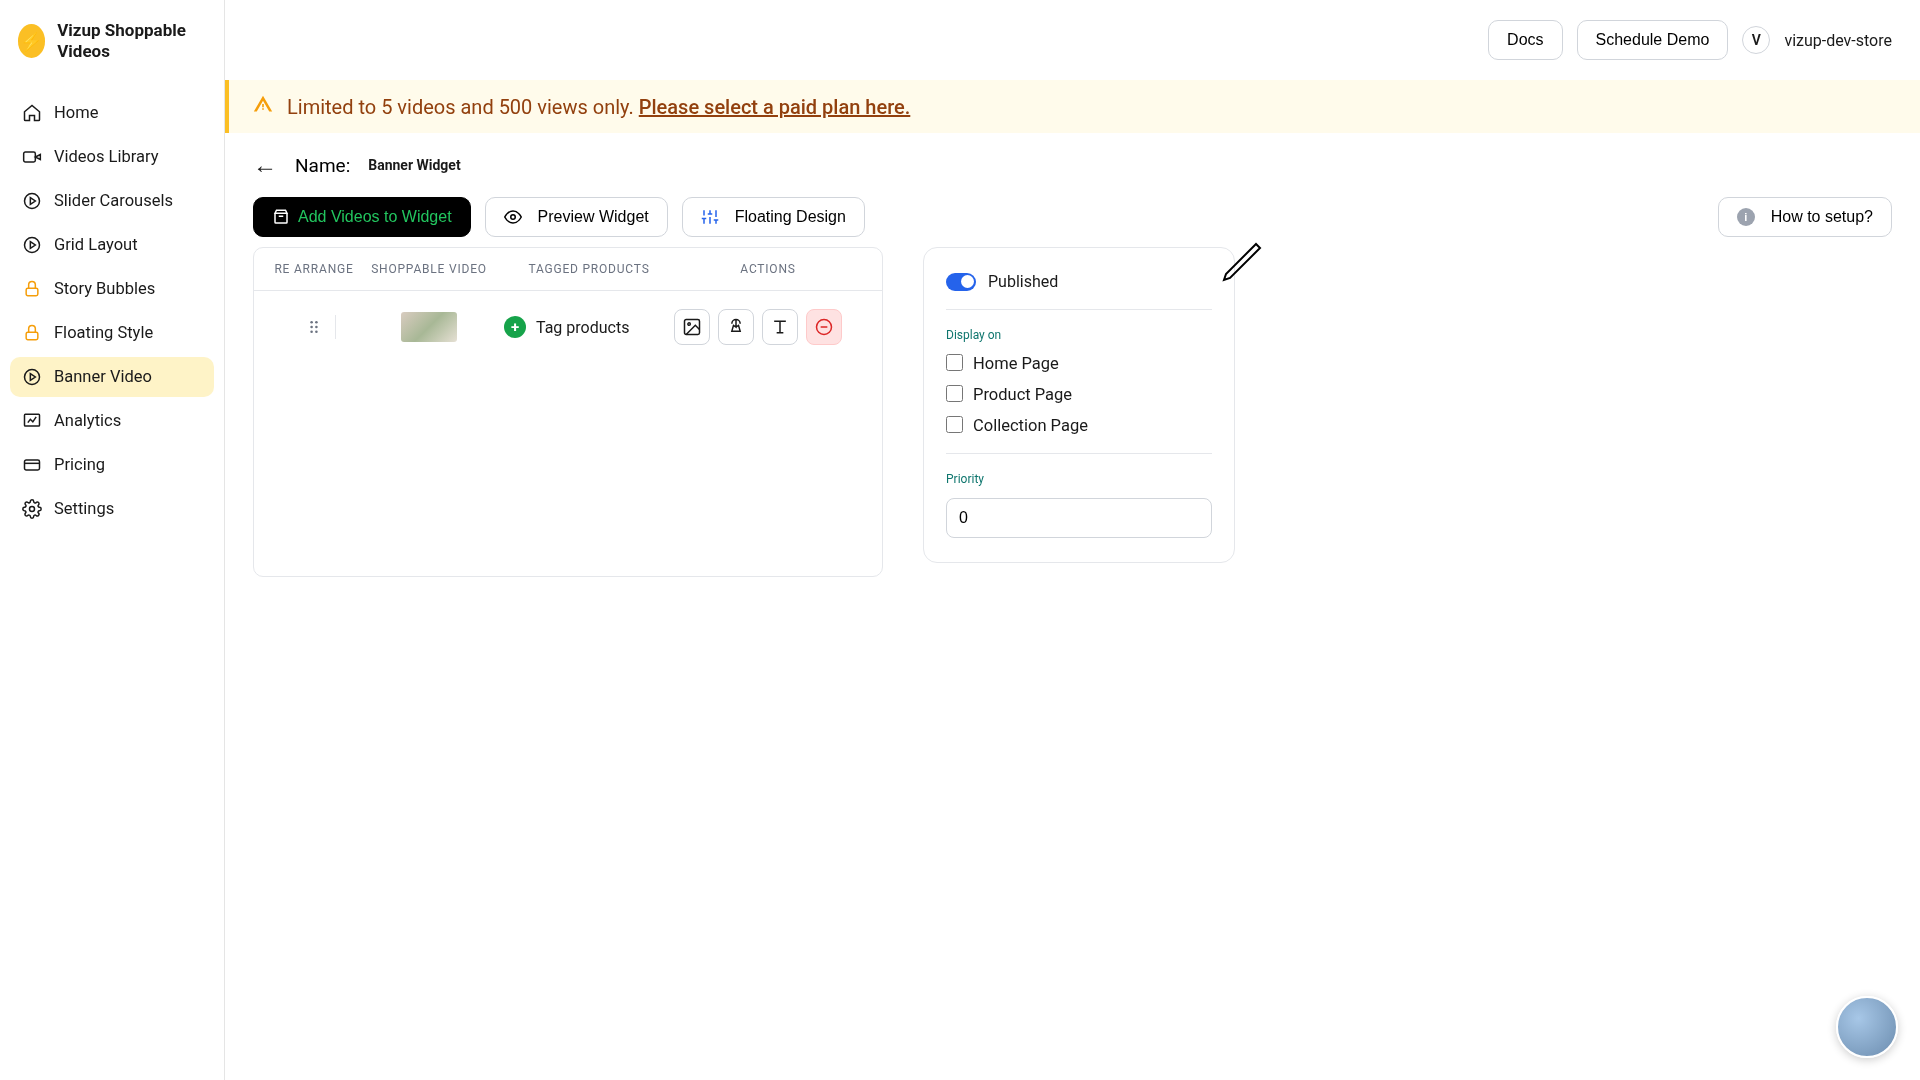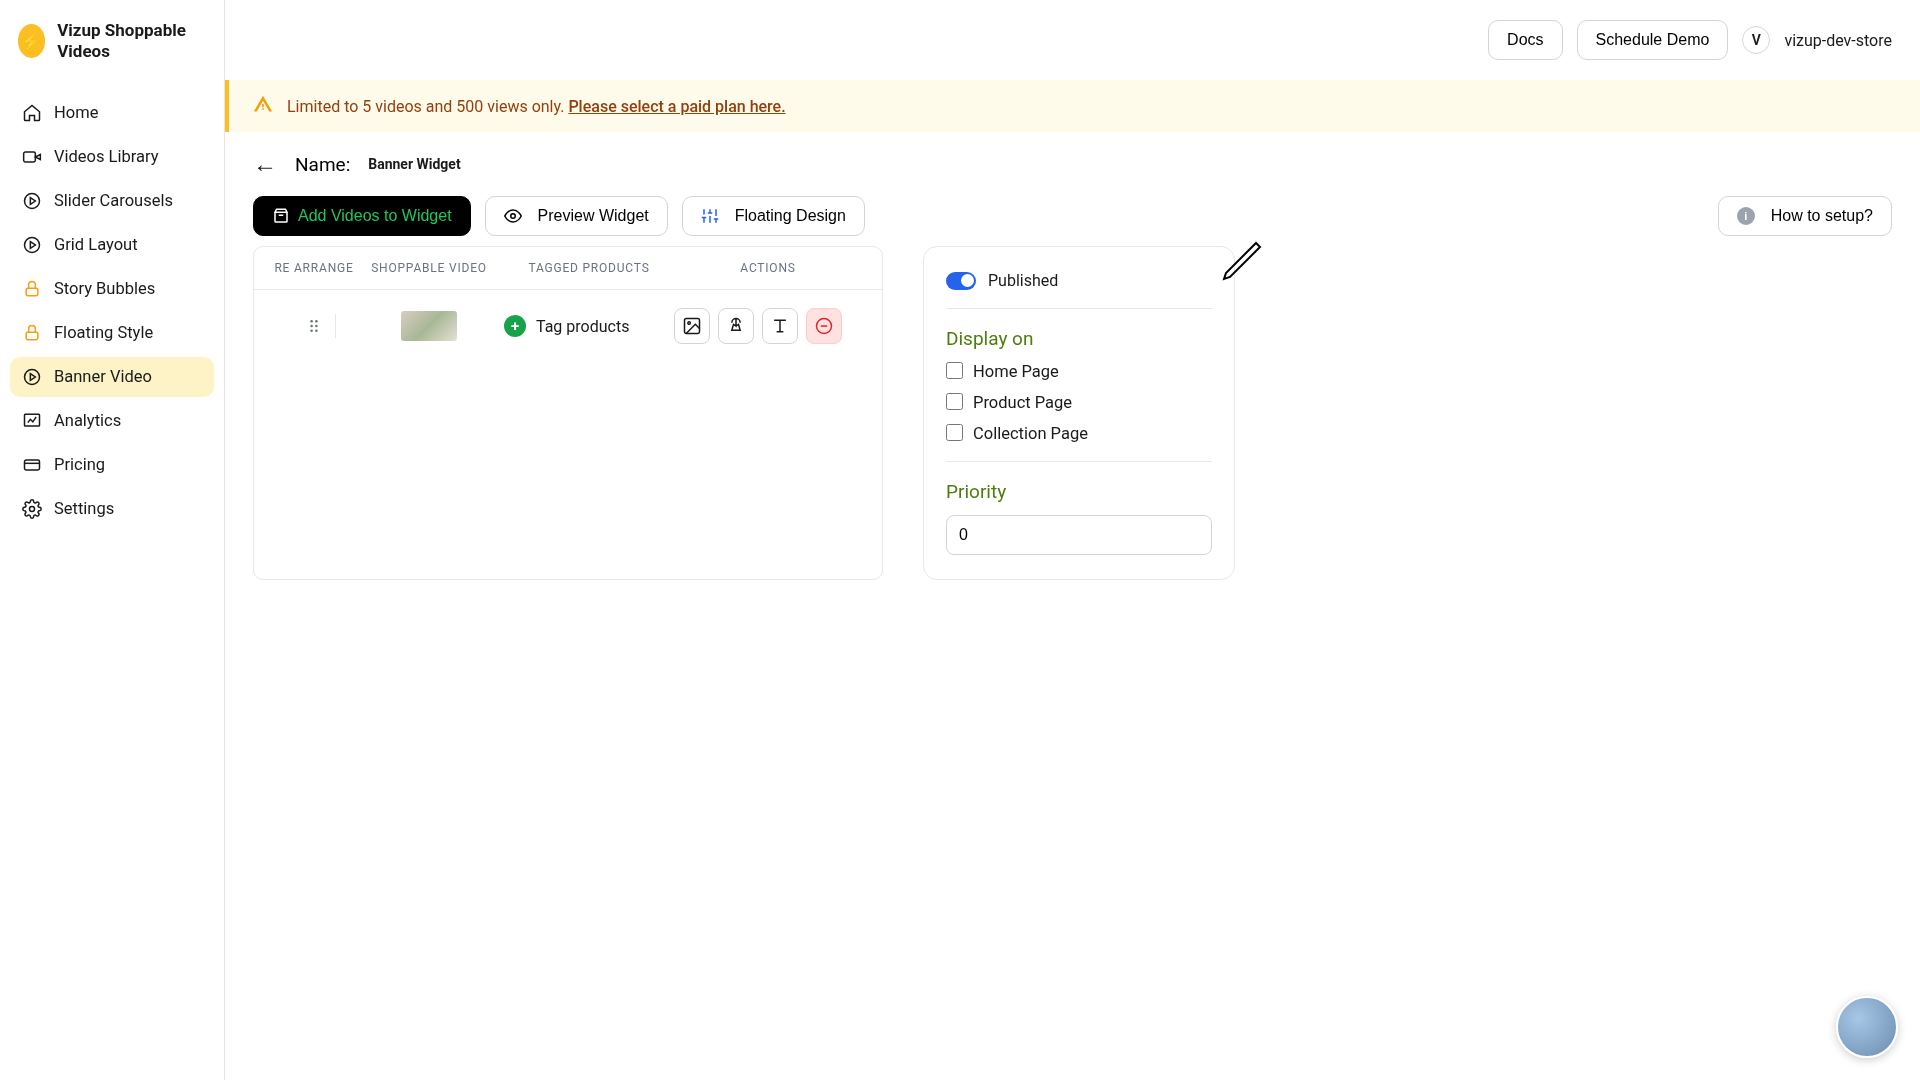--- a/index.html
+++ b/index.html
@@ -14,21 +14,21 @@
 .nav-item.active { background: #fef3c7; }
 .nav-item svg, .nav-item .nav-icon { width: 20px; height: 20px; flex-shrink: 0; }
 .nav-icon { display: inline-flex; align-items: center; justify-content: center; }
 .main { flex: 1; display: flex; flex-direction: column; }
 .topbar { display: flex; justify-content: flex-end; align-items: center; padding: 20px 28px 0; gap: 14px; }
 .btn { padding: 10px 18px; border: 1px solid #d1d5db; background: #fff; border-radius: 10px; font-size: 16px; cursor: pointer; font-weight: 500; }
 .btn-dark { background: #000; color: #22c55e; border-color: #000; display: inline-flex; align-items: center; gap: 8px; }
 .btn-inline { display: inline-flex; align-items: center; gap: 16px; }
 .avatar-letter { width: 28px; height: 28px; border: 1px solid #d1d5db; border-radius: 50%; display: flex; align-items: center; justify-content: center; font-weight: 600; font-size: 14px; }
 .acct-name { font-size: 16px; }
-.banner { margin: 20px 0 0 0; background: #fffbeb; border-left: 4px solid #fbbf24; padding: 14px 24px; display: flex; align-items: center; gap: 14px; font-size: 16px; }
+.banner { margin: 20px 0 0 0; background: #fffbeb; border-left: 4px solid #fbbf24; padding: 14px 24px; display: flex; align-items: center; gap: 14px; font-size: 20px; }
 .banner-warn { color: #f59e0b; }
 .banner-text { color: #92400e; }
 .banner-link { text-decoration: underline; color: #92400e; cursor: pointer; font-weight: 500; }
 .header-row { display: flex; align-items: center; gap: 18px; padding: 18px 28px 10px; }
 .back-arrow { font-size: 24px; cursor: pointer; }
 .name-label { font-size: 19px; color: #000; }
 .name-value { font-size: 14px; font-weight: 700; }
 .toolbar { display: flex; align-items: center; padding: 8px 28px 10px; gap: 14px; }
 .toolbar .spacer { flex: 1; }
 .content { display: flex; gap: 40px; padding: 0 28px; }
@@ -46,21 +46,21 @@
 .tag-cell { width: 170px; display: flex; align-items: center; gap: 10px; }
 .plus-circle { width: 22px; height: 22px; background: #16a34a; border-radius: 50%; color: #fff; display: flex; align-items: center; justify-content: center; font-size: 15px; font-weight: bold; }
 .actions-cell { flex: 1; display: flex; gap: 8px; justify-content: flex-start; }
 .action-btn { width: 36px; height: 36px; border: 1px solid #d1d5db; border-radius: 8px; background: #fff; display: flex; align-items: center; justify-content: center; cursor: pointer; }
 .action-btn.danger { background: #fee2e2; border-color: #fecaca; color: #dc2626; }
 .side-card { width: 312px; border: 1px solid #e5e7eb; border-radius: 14px; padding: 24px 22px; height: fit-content; position: relative; }
 .side-card .divider { border: none; border-top: 1px solid #e5e7eb; margin: 18px 0; }
 .toggle-row { display: flex; align-items: center; gap: 12px; margin-bottom: 4px; }
 .toggle { width: 30px; height: 18px; background: #2563eb; border-radius: 10px; position: relative; cursor: pointer; }
 .toggle::after { content: ""; position: absolute; width: 13px; height: 13px; background: #fff; border-radius: 50%; top: 2.5px; right: 2.5px; }
-.section-label { color: #4d7c0f; font-size: 19px; margin-bottom: 12px; }
+.section-label { color: #0f766e; font-size: 12px; margin-bottom: 12px; }
 .chk-row { display: flex; align-items: flex-start; gap: 10px; margin-bottom: 12px; font-size: 16.5px; }
 .chk-row input { width: 17px; height: 17px; cursor: pointer; }
 .priority-input { width: 100%; padding: 10px 12px; border: 1px solid #d1d5db; border-radius: 8px; font-size: 16px; }
 .info-circle { width: 18px; height: 18px; border-radius: 50%; background: #9ca3af; color: #fff; display: inline-flex; align-items: center; justify-content: center; font-size: 11px; font-weight: bold; }
 .pencil-annotation { position: absolute; top: -8px; right: -28px; width: 44px; height: 44px; pointer-events: none; }
 .floating-avatar { position: fixed; bottom: 22px; right: 22px; width: 62px; height: 62px; border-radius: 50%; background: radial-gradient(circle at 35% 35%, #a7c7e7, #6b8cae); border: 2px solid #fff; box-shadow: 0 2px 10px rgba(0,0,0,0.2); cursor: pointer; }
 .lock-icon { color: #f59e0b; }
 </style>
 </head>
 <body>

